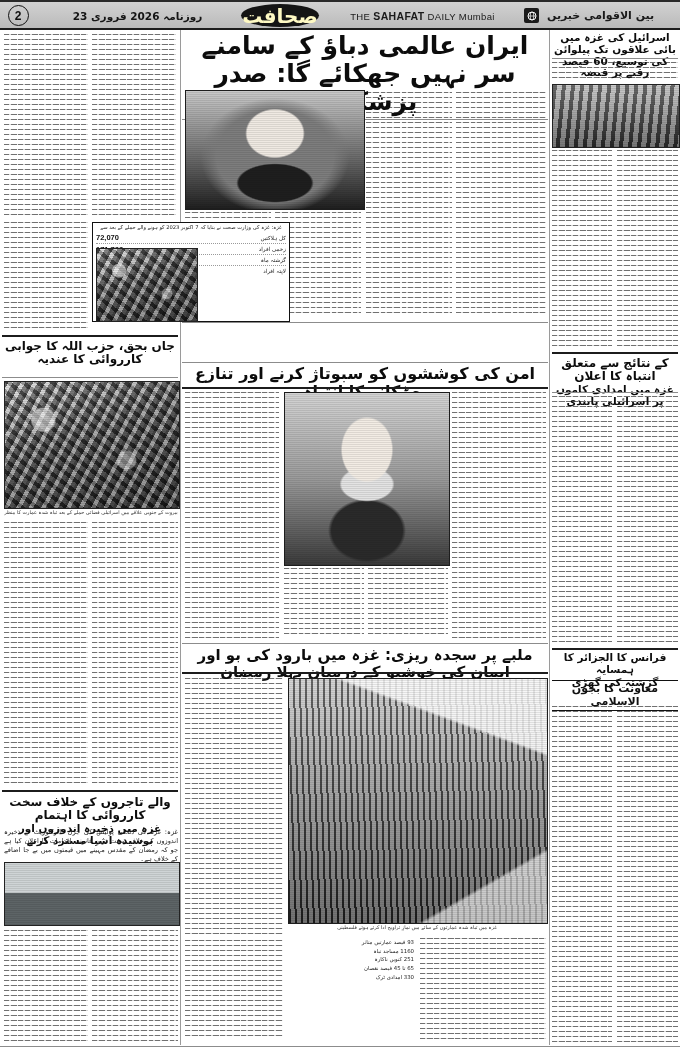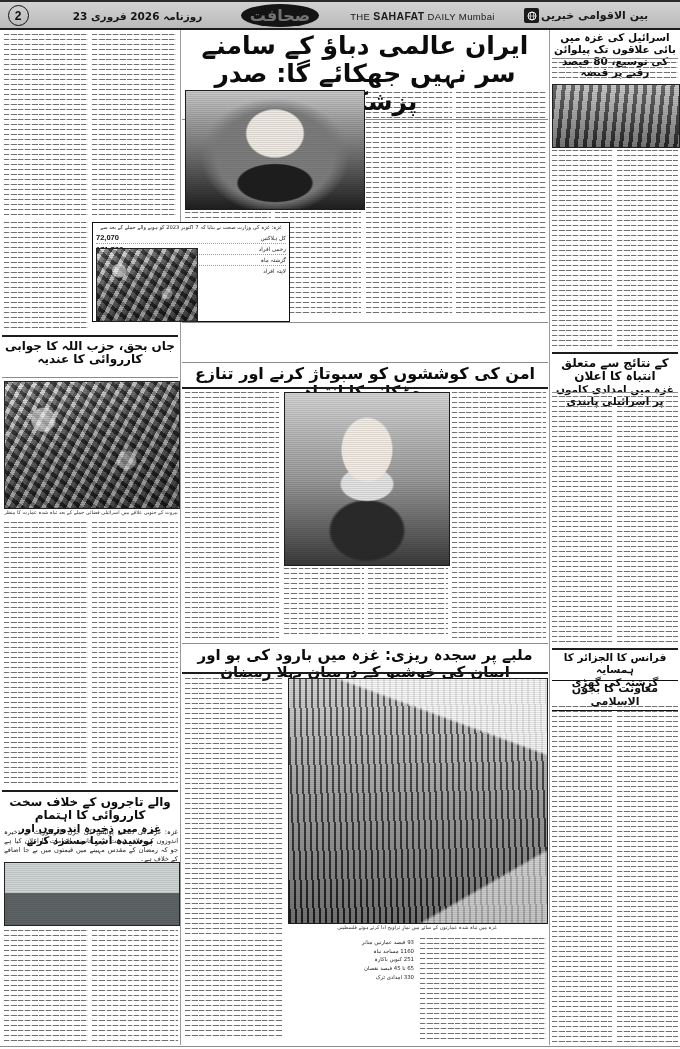--- a/index.html
+++ b/index.html
@@ -11,35 +11,35 @@
   }
   .page{width:680px;height:1049px;position:relative;background:#fff;}
 
   
   .masthead{
     position:absolute;left:0;top:0;width:680px;height:27px;
     background:linear-gradient(#d2d2d2,#b9b9b9);
     border-top:2px solid #2a2a2a;border-bottom:1px solid #6a6a6a;
     display:flex;align-items:center;
   }
-  .mh-left{width:150px;display:flex;align-items:center;justify-content:flex-end;gap:2px;padding-right:6px;}
+  .mh-left{width:150px;display:flex;align-items:center;justify-content:flex-end;gap:8px;padding-right:6px;}
   .mh-badge{
     width:15px;height:15px;background:#1b1b1b;border-radius:2px;color:#fff;
     display:flex;align-items:center;justify-content:center;font-size:9px;flex:0 0 auto;
   }
   .mh-urdu-sm{font-size:11px;font-weight:700;letter-spacing:.4px;color:#1a1a1a;white-space:nowrap;}
   .mh-center-en{
     flex:1;text-align:center;font-family:"Liberation Sans",sans-serif;
     font-size:9.5px;letter-spacing:.35px;color:#1a1a1a;direction:ltr;
   }
   .mh-center-en b{font-size:10.5px;}
   .mh-logo{
     width:78px;height:23px;background:#141414;border-radius:50%/50%;
-    display:flex;align-items:center;justify-content:center;color:#737373;
-    font-size:16px;font-weight:700;flex:0 0 auto;margin:0 2px;
+    display:flex;align-items:center;justify-content:center;color:#fef9c3;
+    font-size:20px;font-weight:700;flex:0 0 auto;margin:0 2px;
   }
   .mh-date{
     flex:1;text-align:center;font-size:10.5px;font-weight:700;color:#151515;white-space:nowrap;
   }
   .mh-pageno{
     width:36px;display:flex;align-items:center;justify-content:center;
   }
   .pg-circle{
     width:19px;height:19px;border:1.6px solid #111;border-radius:50%;
     display:flex;align-items:center;justify-content:center;
@@ -313,21 +313,21 @@
   <div style="position:absolute;left:288px;top:938px;width:126px;font-size:5.4px;line-height:1.6;color:#222;">
     <div>93 فیصد عمارتیں متاثر</div>
     <div>1160 مساجد تباہ</div>
     <div>251 کنویں ناکارہ</div>
     <div>65 تا 45 فیصد نقصان</div>
     <div>330 امدادی ٹرک</div>
   </div>
   <div class="col-text faux" style="position:absolute;left:420px;top:938px;width:126px;height:104px;"></div>
 
   <div style="position:absolute;left:552px;top:32px;width:126px;">
-    <div class="hl hl-xs">اسرائیل کی غزہ میں بائی علاقوں تک پیلوائن کی توسیع، 80 فیصد رقبے پر قبضہ</div>
+    <div class="hl hl-xs">اسرائیل کی غزہ میں بائی علاقوں تک پیلوائن کی توسیع، 60 فیصد رقبے پر قبضہ</div>
   </div>
   <div class="hrule" style="left:552px;top:58px;width:126px;"></div>
 
   <div class="col-text faux" style="position:absolute;left:552px;top:62px;width:126px;height:18px;"></div>
 
   <div class="photo" style="left:552px;top:84px;width:126px;height:62px;border:1px solid #222;">
     <div class="ph-inner ph-tanks"></div>
     <div class="ph-grain"></div>
   </div>
 

